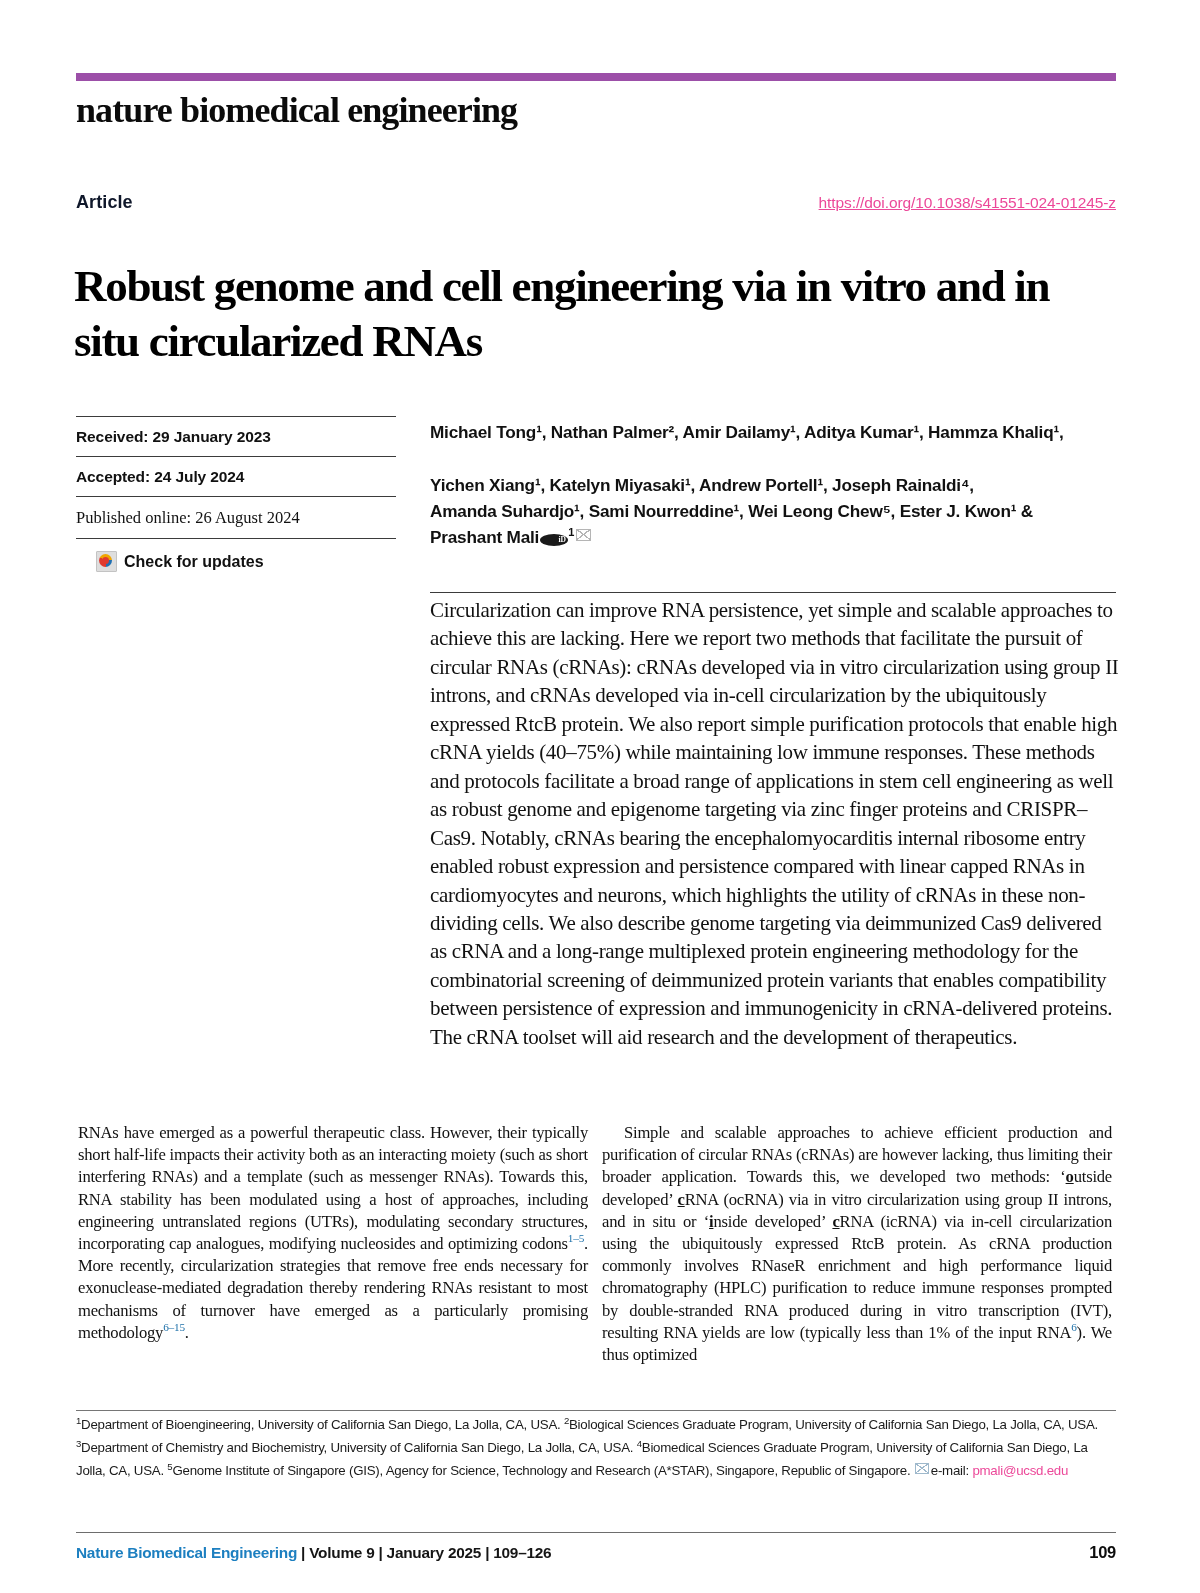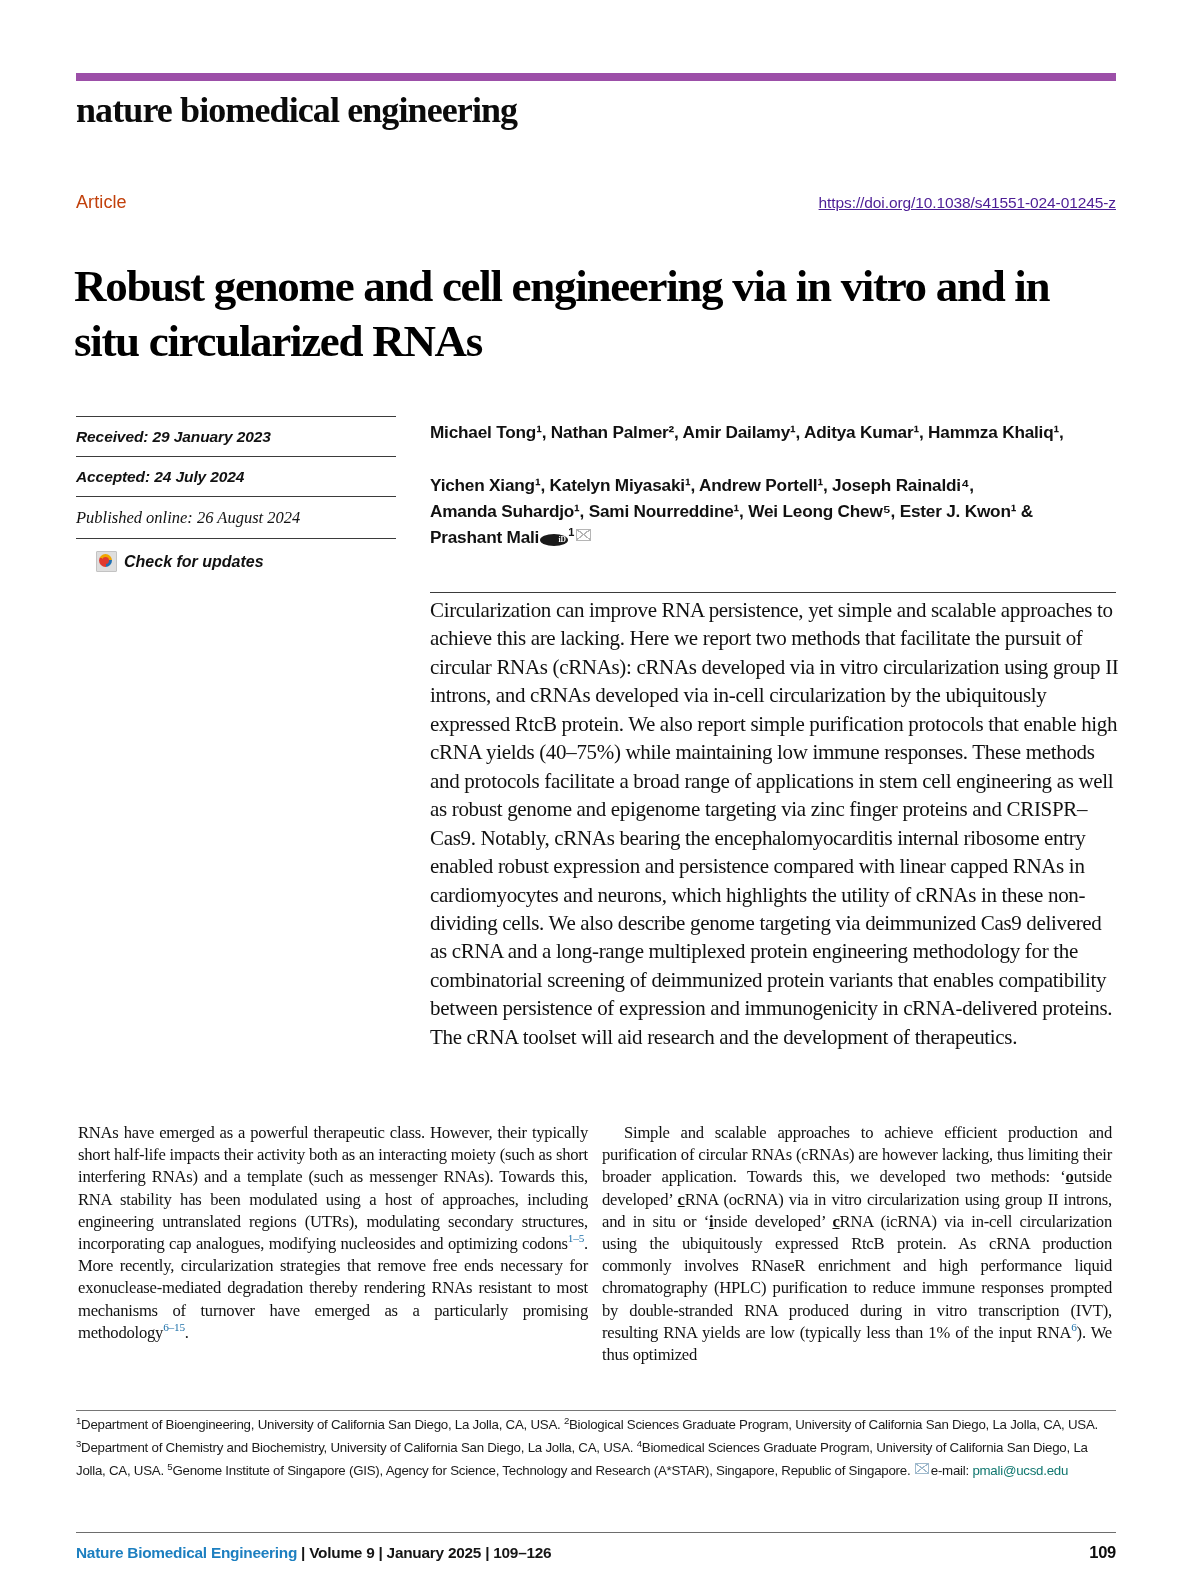--- a/index.html
+++ b/index.html
@@ -51,27 +51,27 @@
     position: absolute;
     left: 76px;
     top: 182px;
     width: 1040px;
     display: flex;
     justify-content: space-between;
     align-items: baseline;
   }
   .artrow .kind {
     font-size: 18px;
-    font-weight: normal;
+    font-weight: bold;
     letter-spacing: 0.1px;
-    color: #c2410c;
+    color: #0f172a;
   }
   .artrow .doi {
     font-size: 15.5px;
-    color: #4c1d95;
+    color: #ec4899;
     letter-spacing: -0.1px;
     text-align: center;
   }
 
   
   .title {
     position: absolute;
     left: 74px;
     top: 219px;
     width: 1000px;
@@ -91,21 +91,20 @@
     width: 320px;
   }
   .meta .rule {
     border-top: 1px solid #3b3b3b;
     height: 0;
   }
   .meta-item {
     font-size: 15.5px;
     padding: 11px 0 10px 0;
     color: #111;
-    font-style: italic;
   }
   .meta-item.bold { font-weight: bold; letter-spacing: -0.1px; }
   .meta-item.serif {
     font-family: "Liberation Serif", serif;
     font-size: 16.5px;
     font-weight: normal;
   }
   .meta-item.updates {
     display: flex;
     align-items: center;
@@ -244,21 +243,21 @@
     position: absolute;
     left: 76px;
     top: 1404px;
     width: 1042px;
     font-size: 13.3px;
     line-height: 1.72;
     letter-spacing: -0.25px;
     color: #1b1b1b;
   }
   .affiliations sup { font-size: 0.72em; vertical-align: super; line-height: 0; }
-  .affiliations a { color: #0f766e; text-decoration: none; }
+  .affiliations a { color: #ec4899; text-decoration: none; }
   .mini-env {
     display: inline-block;
     width: 12px; height: 9px;
     border: 1.1px solid #9fb9cc;
     position: relative;
     vertical-align: 1px;
     margin: 0 2px 0 1px;
   }
   .mini-env::before {
     content: "";

